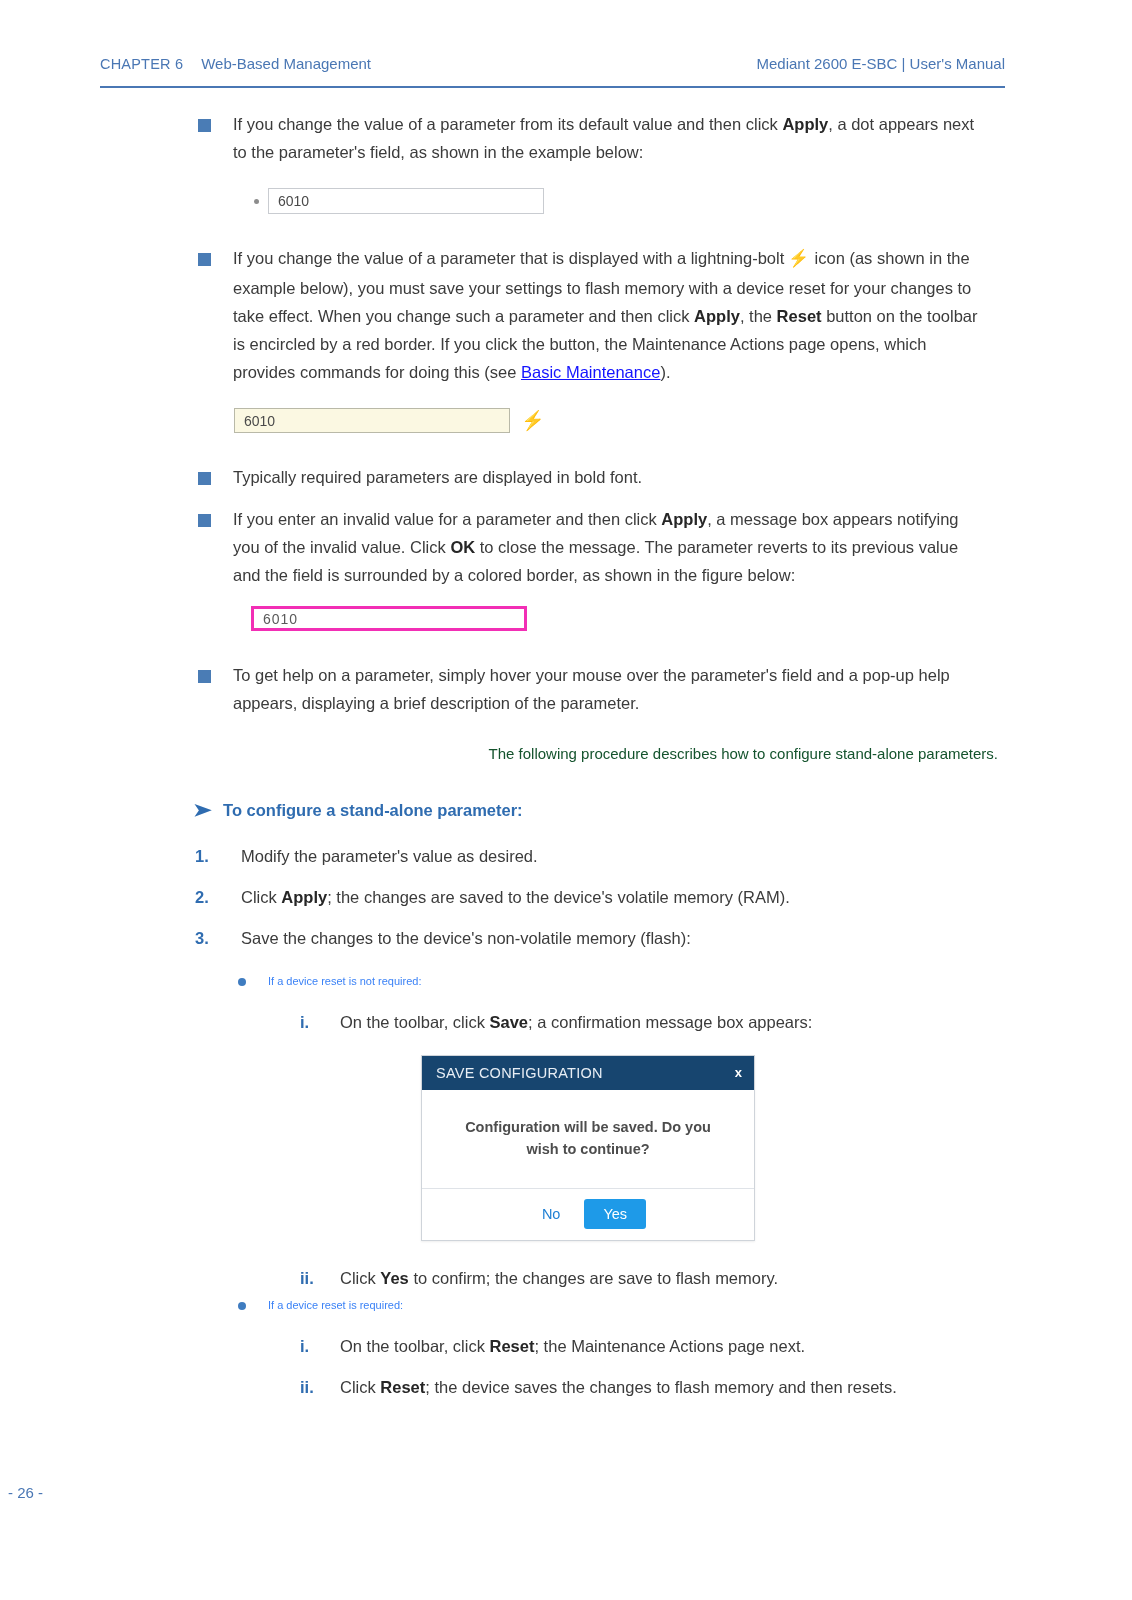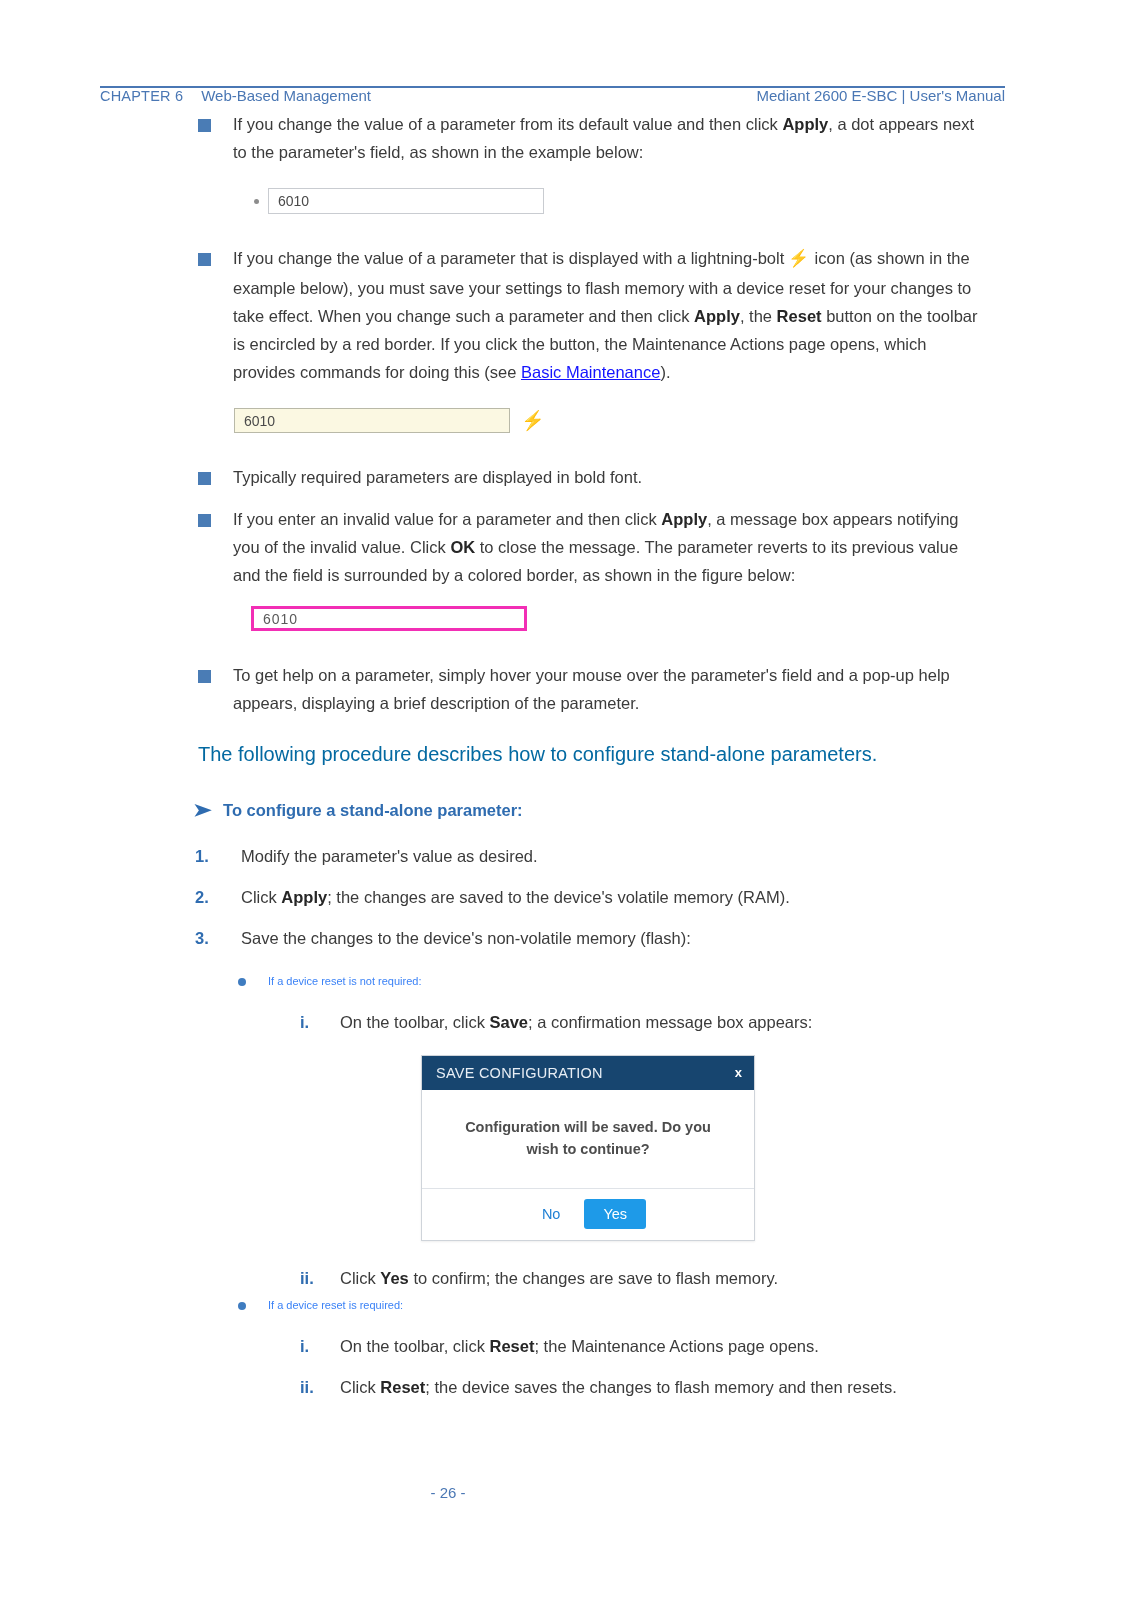--- a/index.html
+++ b/index.html
@@ -28,21 +28,20 @@
   .hdr-left { display: flex; align-items: baseline; white-space: nowrap; }
   .hdr-chapter {
     font-size: 14.5px;
     color: #4a77b4;
     letter-spacing: 0.2px;
   }
   .hdr-chapter-title {
     font-size: 15px;
     color: #4a77b4;
     margin-left: 18px;
-    margin-top: 32px;
   }
   .hdr-right {
     font-size: 15px;
     color: #4a77b4;
     white-space: nowrap;
   }
   .hdr-rule {
     position: absolute;
     left: 100px;
     top: 86px;
@@ -141,23 +140,24 @@
     padding-left: 9px;
     font-size: 14px;
     color: #5a5a5a;
     filter: blur(0.35px);
     letter-spacing: 1px;
   }
 
   .fig-row { display: flex; }
 
   .para {
-    font-size: 20px;
+    font-size: 15px;
     line-height: 28px;
-    color: #0369a1;
+    color: #14532d;
+    text-align: right;
   }
 
   
   .proc-head {
     display: flex;
     align-items: center;
     color: #2f6cb0;
     font-weight: bold;
     font-size: 16.5px;
   }
@@ -284,23 +284,23 @@
     cursor: pointer;
     font-family: "Liberation Sans", sans-serif;
   }
 
   
   .footer {
     position: absolute;
     left: 0;
     top: 1484px;
     width: 896px;
-    text-align: center;
     color: #4a77b4;
     font-size: 15px;
+    padding-left: 8px;
   }
 </style>
 </head>
 <body>
 
 <div class="page-header">
   <div class="hdr-left">
     <span class="hdr-chapter">CHAPTER 6</span>
     <span class="hdr-chapter-title">Web-Based Management</span>
   </div>
@@ -407,21 +407,21 @@
     <span>Click </span><b>Yes</b><span> to confirm; the changes are save to flash memory.</span>
   </div>
 
   <div class="sub-bullet" style="margin-left:232px; width:760px;">
     <span class="sub-dot"></span>
     <span>If a device reset is required:</span>
   </div>
 
   <div class="roman" style="margin-left:300px; margin-top:14px; width:700px;">
     <span class="roman-num">i.</span>
-    <span>On the toolbar, click </span><b>Reset</b><span>; the Maintenance Actions page opens.</span>
+    <span>On the toolbar, click </span><b>Reset</b><span>; the Maintenance Actions page next.</span>
   </div>
 
   <div class="roman" style="margin-left:300px; margin-top:14px; width:700px;">
     <span class="roman-num">ii.</span>
     <span>Click </span><b>Reset</b><span>; the device saves the changes to flash memory and then resets.</span>
   </div>
 
 </div>
 
 <div class="footer">

